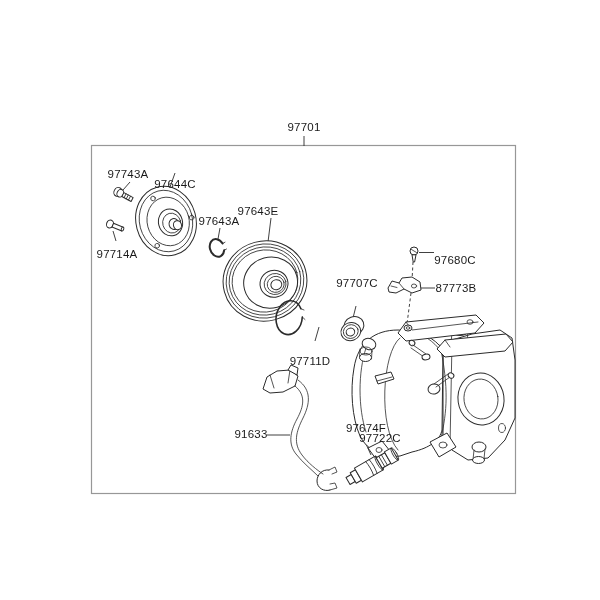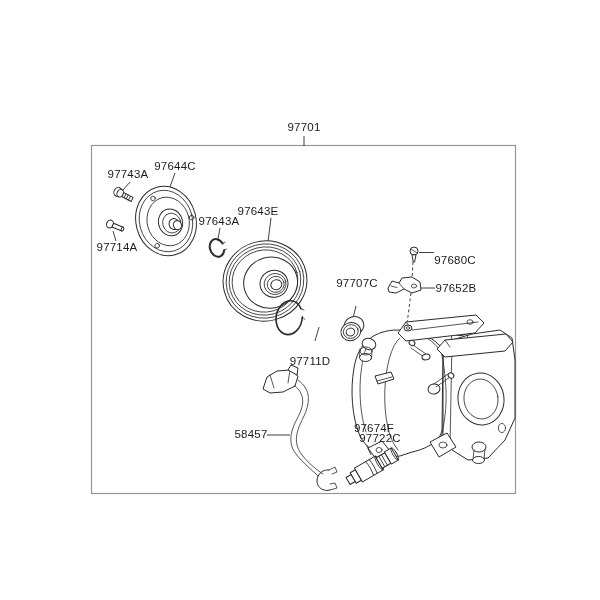--- a/index.html
+++ b/index.html
@@ -192,25 +192,25 @@
     <path class="artw" d="M6,-6 L16,-6 L16,6 L6,6 Z"></path>
     <path class="art thin" d="M9,-6 L9,6 M12,-6 L12,6"></path>
     <path class="artw" d="M16,-7 L24,-7 L24,7 L16,7 Z"></path>
     <ellipse class="art thin" cx="24" cy="0" rx="2" ry="7"></ellipse>
   </g>
 
 </svg>
 
 <span class="lbl" style="left:304px;top:122px">97701</span>
 <span class="lbl" style="left:128px;top:169px">97743A</span>
-<span class="lbl" style="left:175px;top:161px">97644C</span>
-<span class="lbl" style="left:117px;top:242px">97714A</span>
+<span class="lbl" style="left:175px;top:179px">97644C</span>
+<span class="lbl" style="left:117px;top:249px">97714A</span>
 <span class="lbl" style="left:219px;top:216px">97643A</span>
 <span class="lbl" style="left:258px;top:206px">97643E</span>
 <span class="lbl" style="left:310px;top:356px">97711D</span>
 <span class="lbl" style="left:357px;top:278px">97707C</span>
 <span class="lbl" style="left:455px;top:255px">97680C</span>
-<span class="lbl" style="left:456px;top:283px">97652B</span>
-<span class="lbl" style="left:251px;top:429px">58457</span>
-<span class="lbl" style="left:374px;top:423px">97674F</span>
+<span class="lbl" style="left:456px;top:283px">87773B</span>
+<span class="lbl" style="left:251px;top:429px">91633</span>
+<span class="lbl" style="left:366px;top:423px">97674F</span>
 <span class="lbl" style="left:380px;top:433px">97722C</span>
 
 </div>
 
 </body></html>

